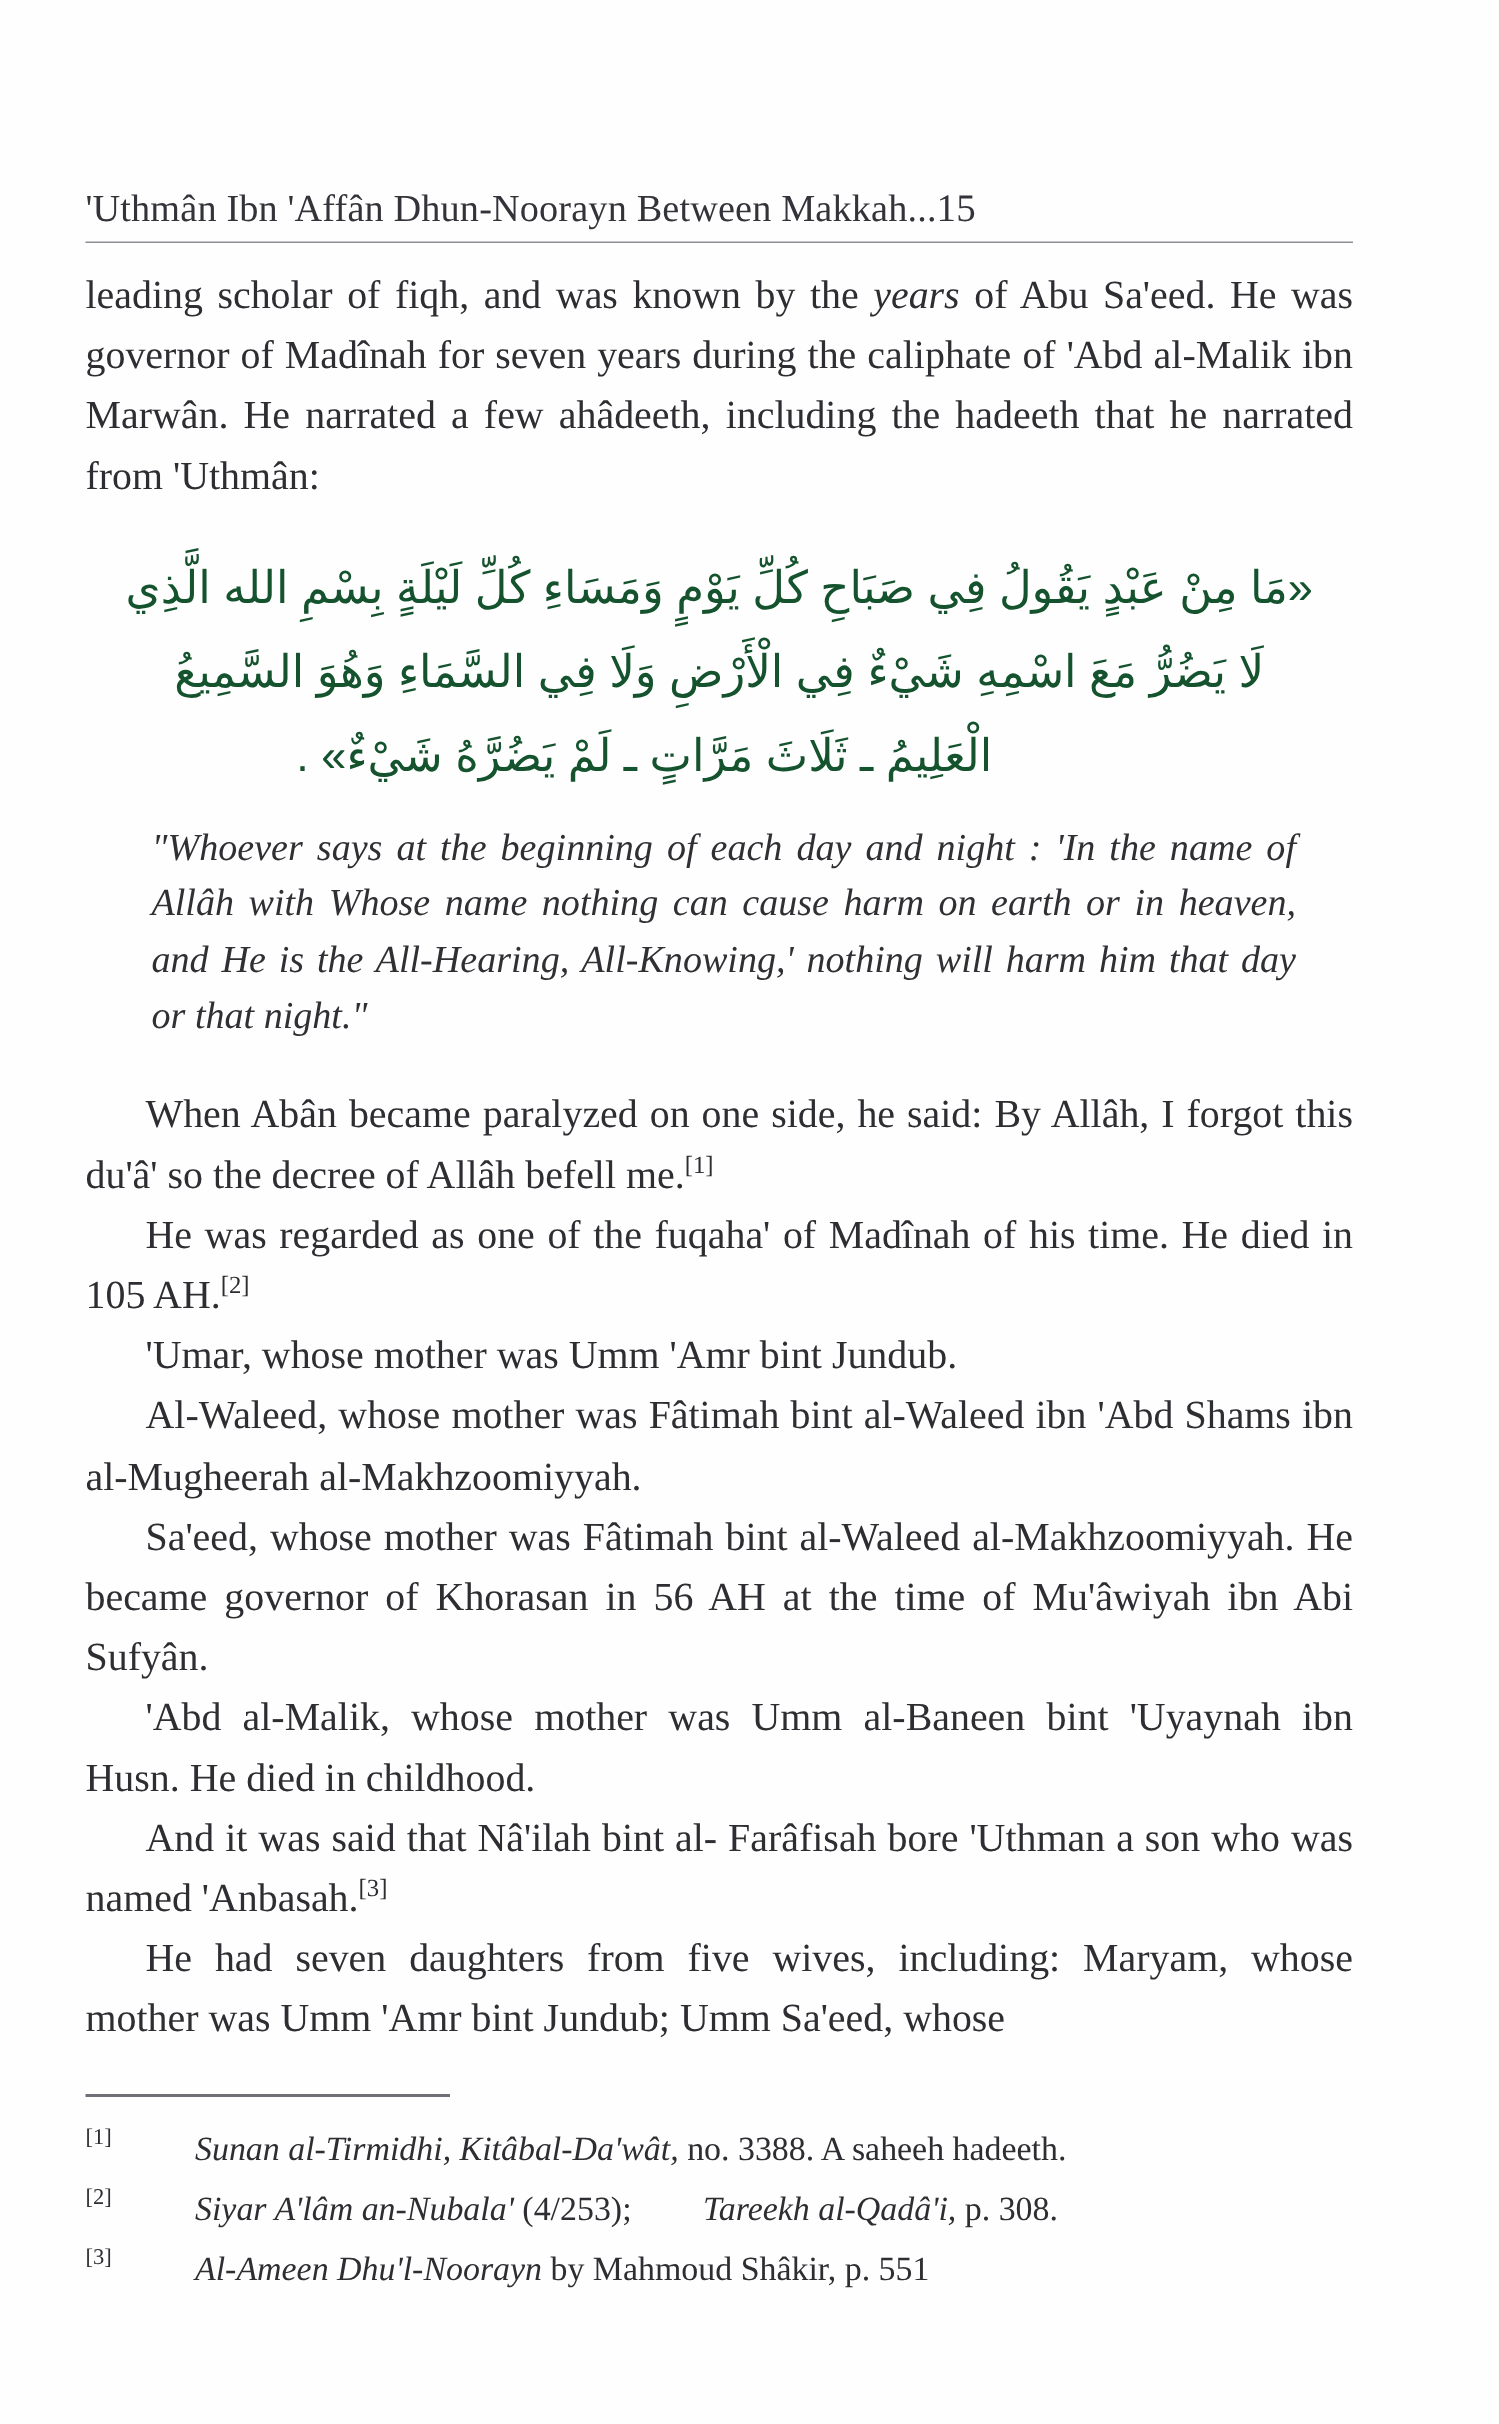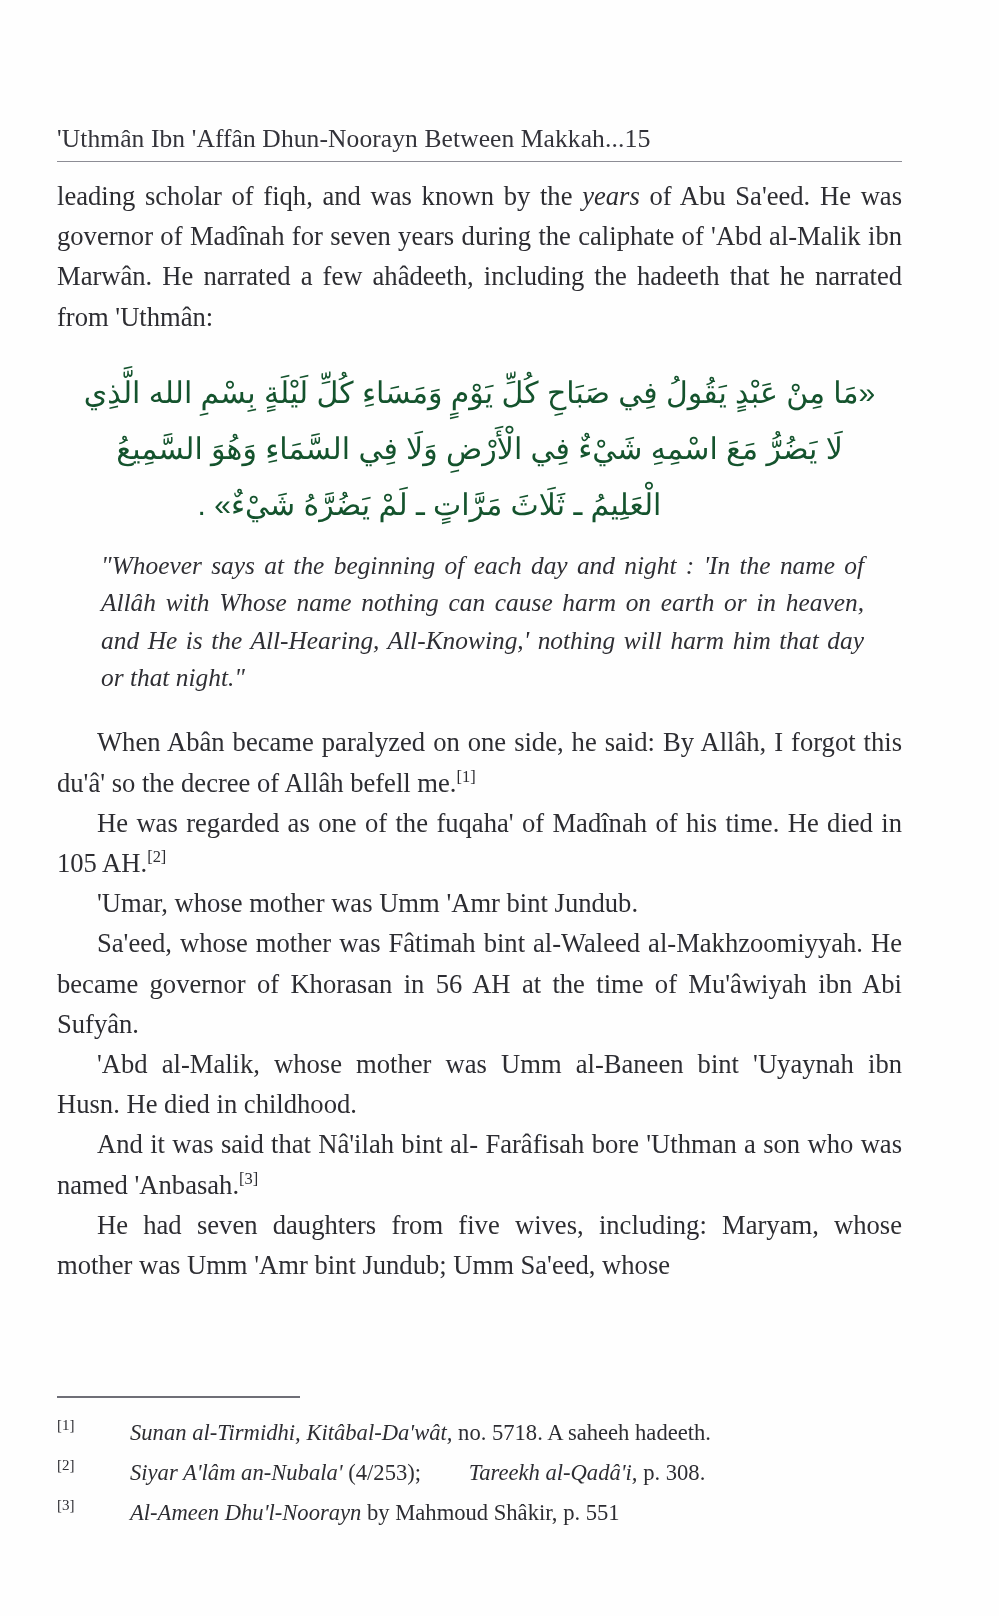--- a/index.html
+++ b/index.html
@@ -158,37 +158,38 @@
     </div>
 
     <p class="translation">"Whoever says at the beginning of each day and night : 'In the name of Allâh with Whose name nothing can cause harm on earth or in heaven, and He is the All-Hearing, All-Knowing,' nothing will harm him that day or that night."</p>
 
     <p class="body indent" style="margin-top:26px;"><span>When Abân became paralyzed on one side, he said: By Allâh, I forgot this du'â' so the decree of Allâh befell me.</span><sup class="fn">[1]</sup></p>
 
     <p class="body indent"><span>He was regarded as one of the fuqaha' of Madînah of his time. He died in 105 AH.</span><sup class="fn">[2]</sup></p>
 
     <p class="body indent">'Umar, whose mother was Umm 'Amr bint Jundub.</p>
 
+    <p class="body indent">Al-Waleed, whose mother was Fâtimah bint al-Waleed ibn 'Abd Shams ibn al-Mugheerah al-Makhzoomiyyah.</p>
 
     <p class="body indent">Sa'eed, whose mother was Fâtimah bint al-Waleed al-Makhzoomiyyah. He became governor of Khorasan in 56 AH at the time of Mu'âwiyah ibn Abi Sufyân.</p>
 
     <p class="body indent">'Abd al-Malik, whose mother was Umm al-Baneen bint 'Uyaynah ibn Husn. He died in childhood.</p>
 
     <p class="body indent"><span>And it was said that Nâ'ilah bint al- Farâfisah bore 'Uthman a son who was named 'Anbasah.</span><sup class="fn">[3]</sup></p>
 
     <p class="body indent">He had seven daughters from five wives, including: Maryam, whose mother was Umm 'Amr bint Jundub; Umm Sa'eed, whose</p>
 
   </div>
 
   <div class="footnotes">
     <div class="fn-rule"></div>
 
     <div class="fn-item">
       <span class="fn-marker">[1]</span>
-      <span class="fn-text"><span class="it">Sunan al-Tirmidhi, Kitâbal-Da'wât,</span><span> no. 5718. A saheeh hadeeth.</span></span>
+      <span class="fn-text"><span class="it">Sunan al-Tirmidhi, Kitâbal-Da'wât,</span><span> no. 3388. A saheeh hadeeth.</span></span>
     </div>
 
     <div class="fn-item">
       <span class="fn-marker">[2]</span>
       <span class="fn-text"><span class="it">Siyar A'lâm an-Nubala'</span><span> (4/253); </span><span class="it">Tareekh al-Qadâ'i,</span><span> p. 308.</span></span>
     </div>
 
     <div class="fn-item">
       <span class="fn-marker">[3]</span>
       <span class="fn-text"><span class="it">Al-Ameen Dhu'l-Noorayn</span><span> by Mahmoud Shâkir, p. 551</span></span>

